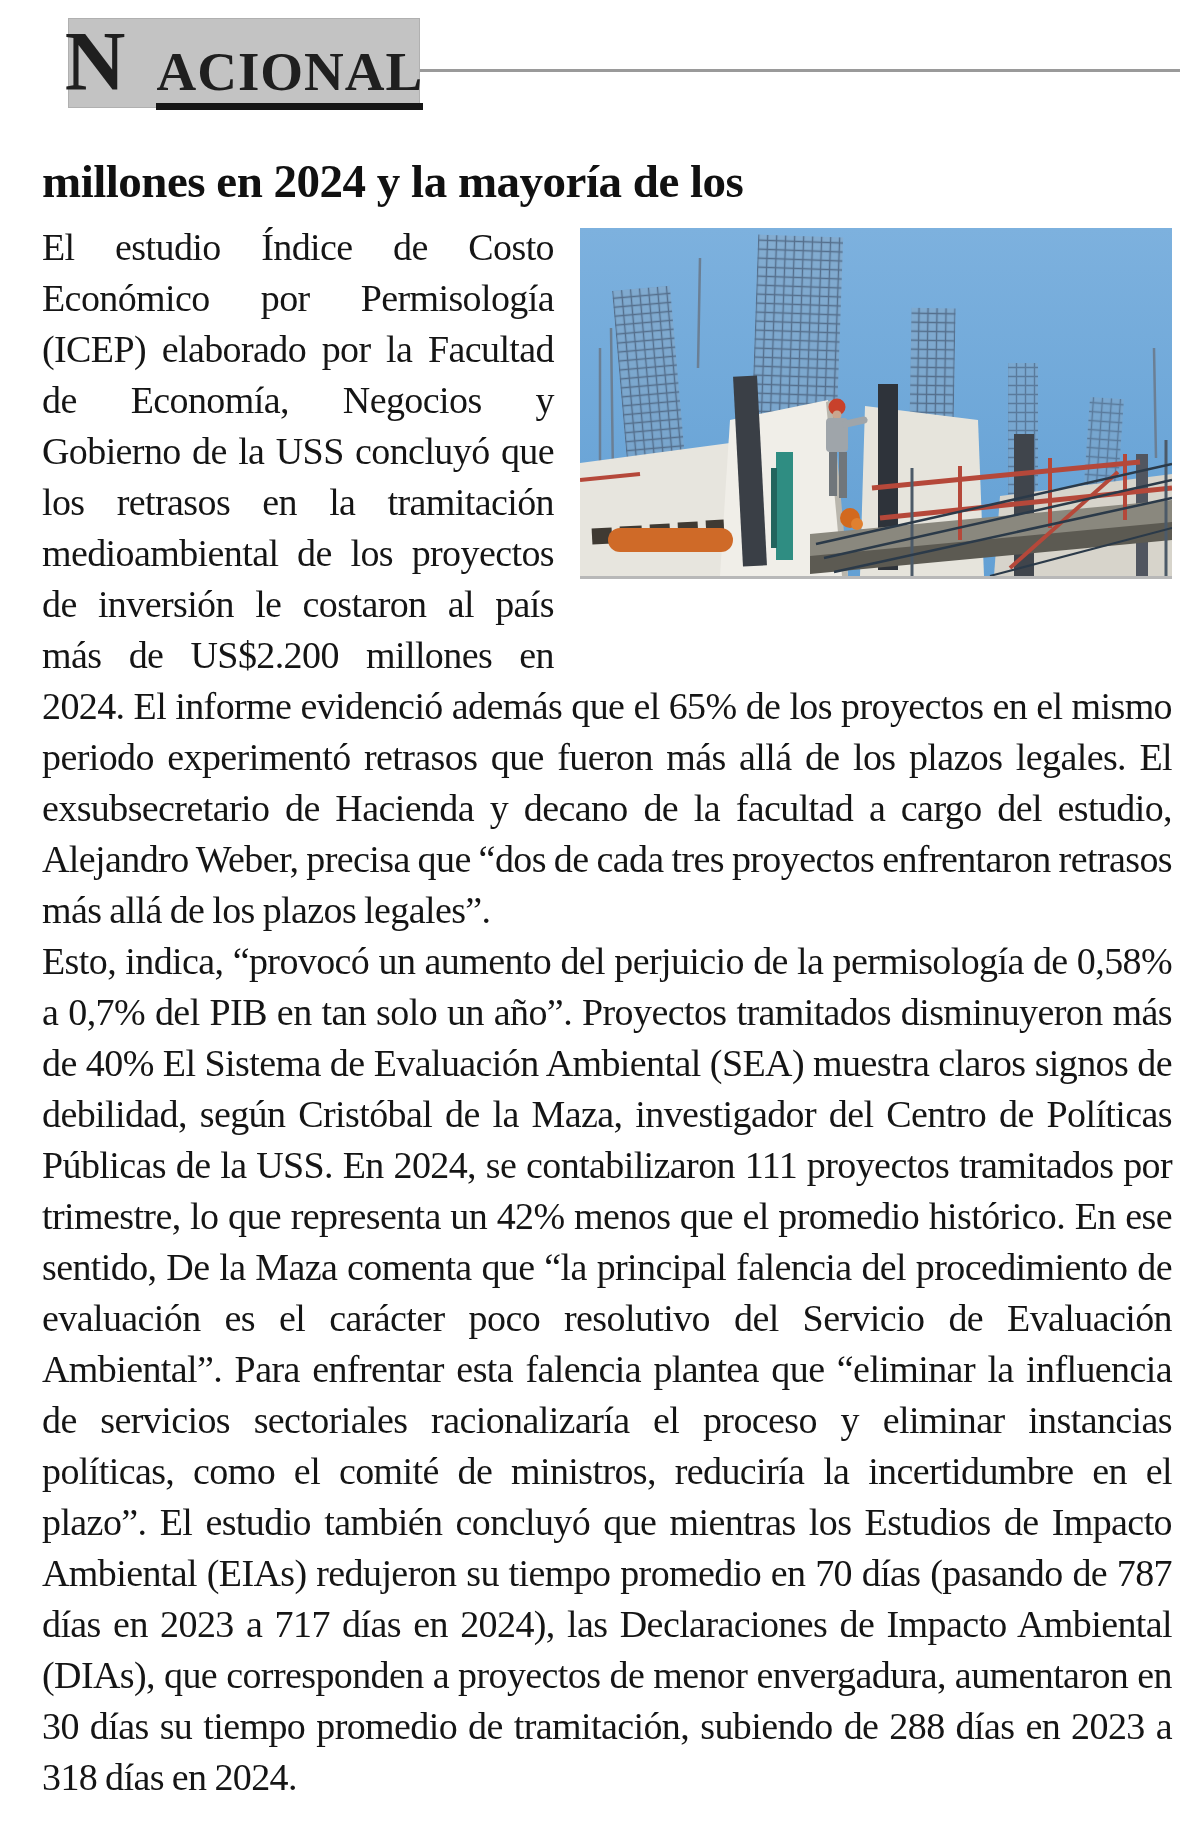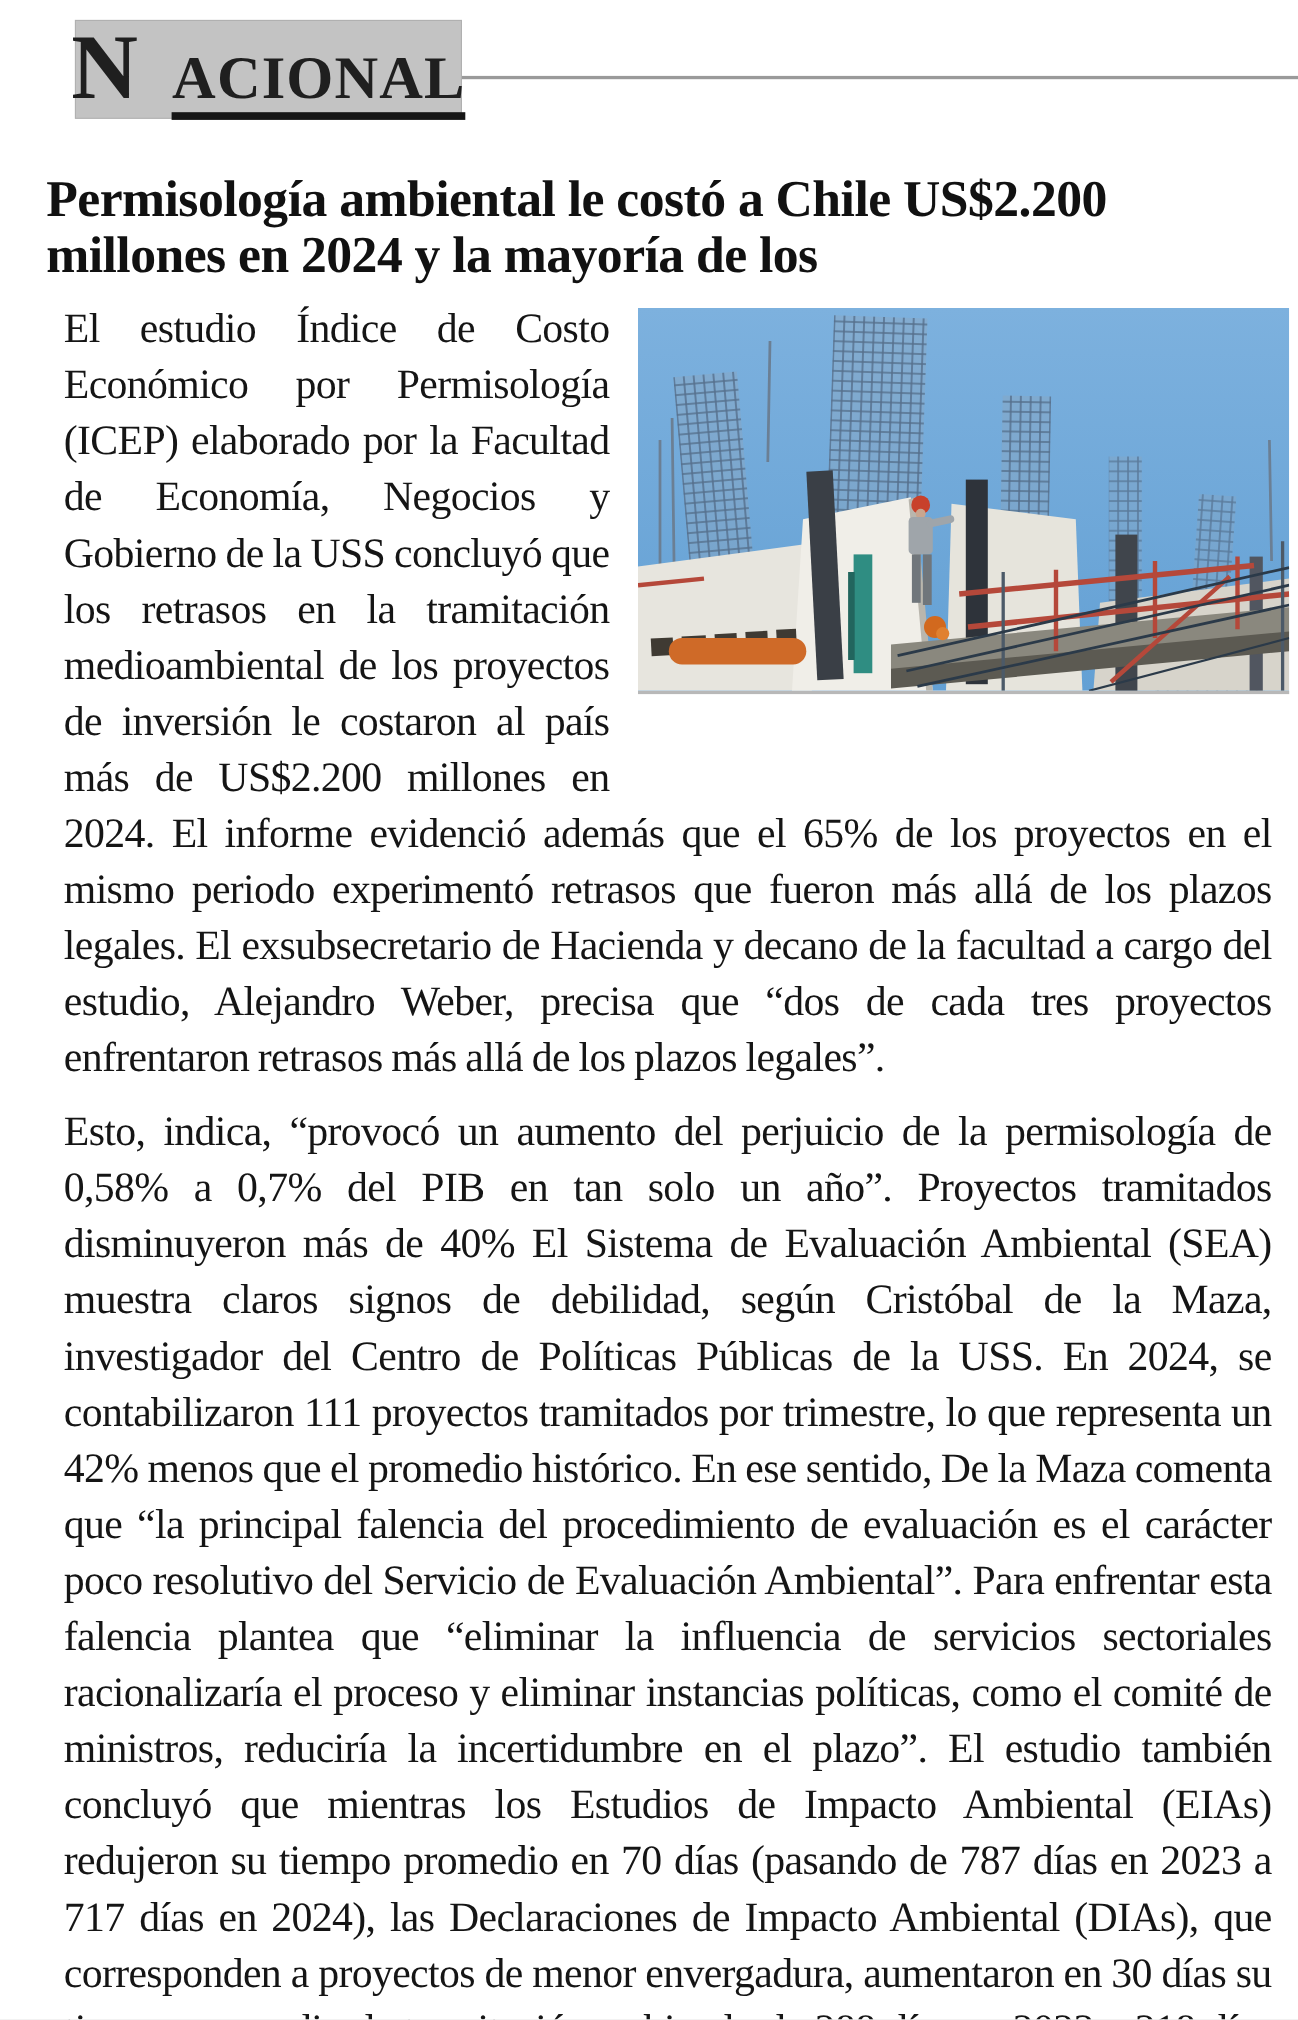--- a/index.html
+++ b/index.html
@@ -65,21 +65,21 @@
 
   .article-body {
     font-size: 38px;
     line-height: 51px;
     text-align: justify;
     letter-spacing: -0.6px;
     word-spacing: -1px;
     color: #151515;
     hyphens: auto;
   }
-  .article-body p { margin: 16px; }
+  .article-body p { margin: 0; }
 
   .photo-figure {
     float: right;
     width: 592px;
     height: 348px;
     margin: 6px 0 56px 26px;
     border-bottom: 3px solid #b8b8b8;
   }
   .photo-figure svg { display: block; width: 592px; height: 348px; }
 </style>
@@ -93,21 +93,20 @@
       <div class="section-text">
         <span class="section-initial">N</span><span class="section-rest">ACIONAL</span>
       </div>
     </div>
     <div class="header-rule"></div>
   </header>
 
   <main class="article">
 
     <h1 class="headline">
-      <span>Permisología ambiental le costó a Chile US$2.200</span>
       <span>millones en 2024 y la mayoría de los</span>
     </h1>
 
     <div class="article-body">
 
       <figure class="photo-figure">
         <svg viewBox="0 0 592 348" preserveAspectRatio="none" aria-hidden="true">
           <defs>
             <linearGradient id="skyGrad" x1="0" y1="0" x2="0" y2="1">
               <stop offset="0" stop-color="#7db1de"></stop>

